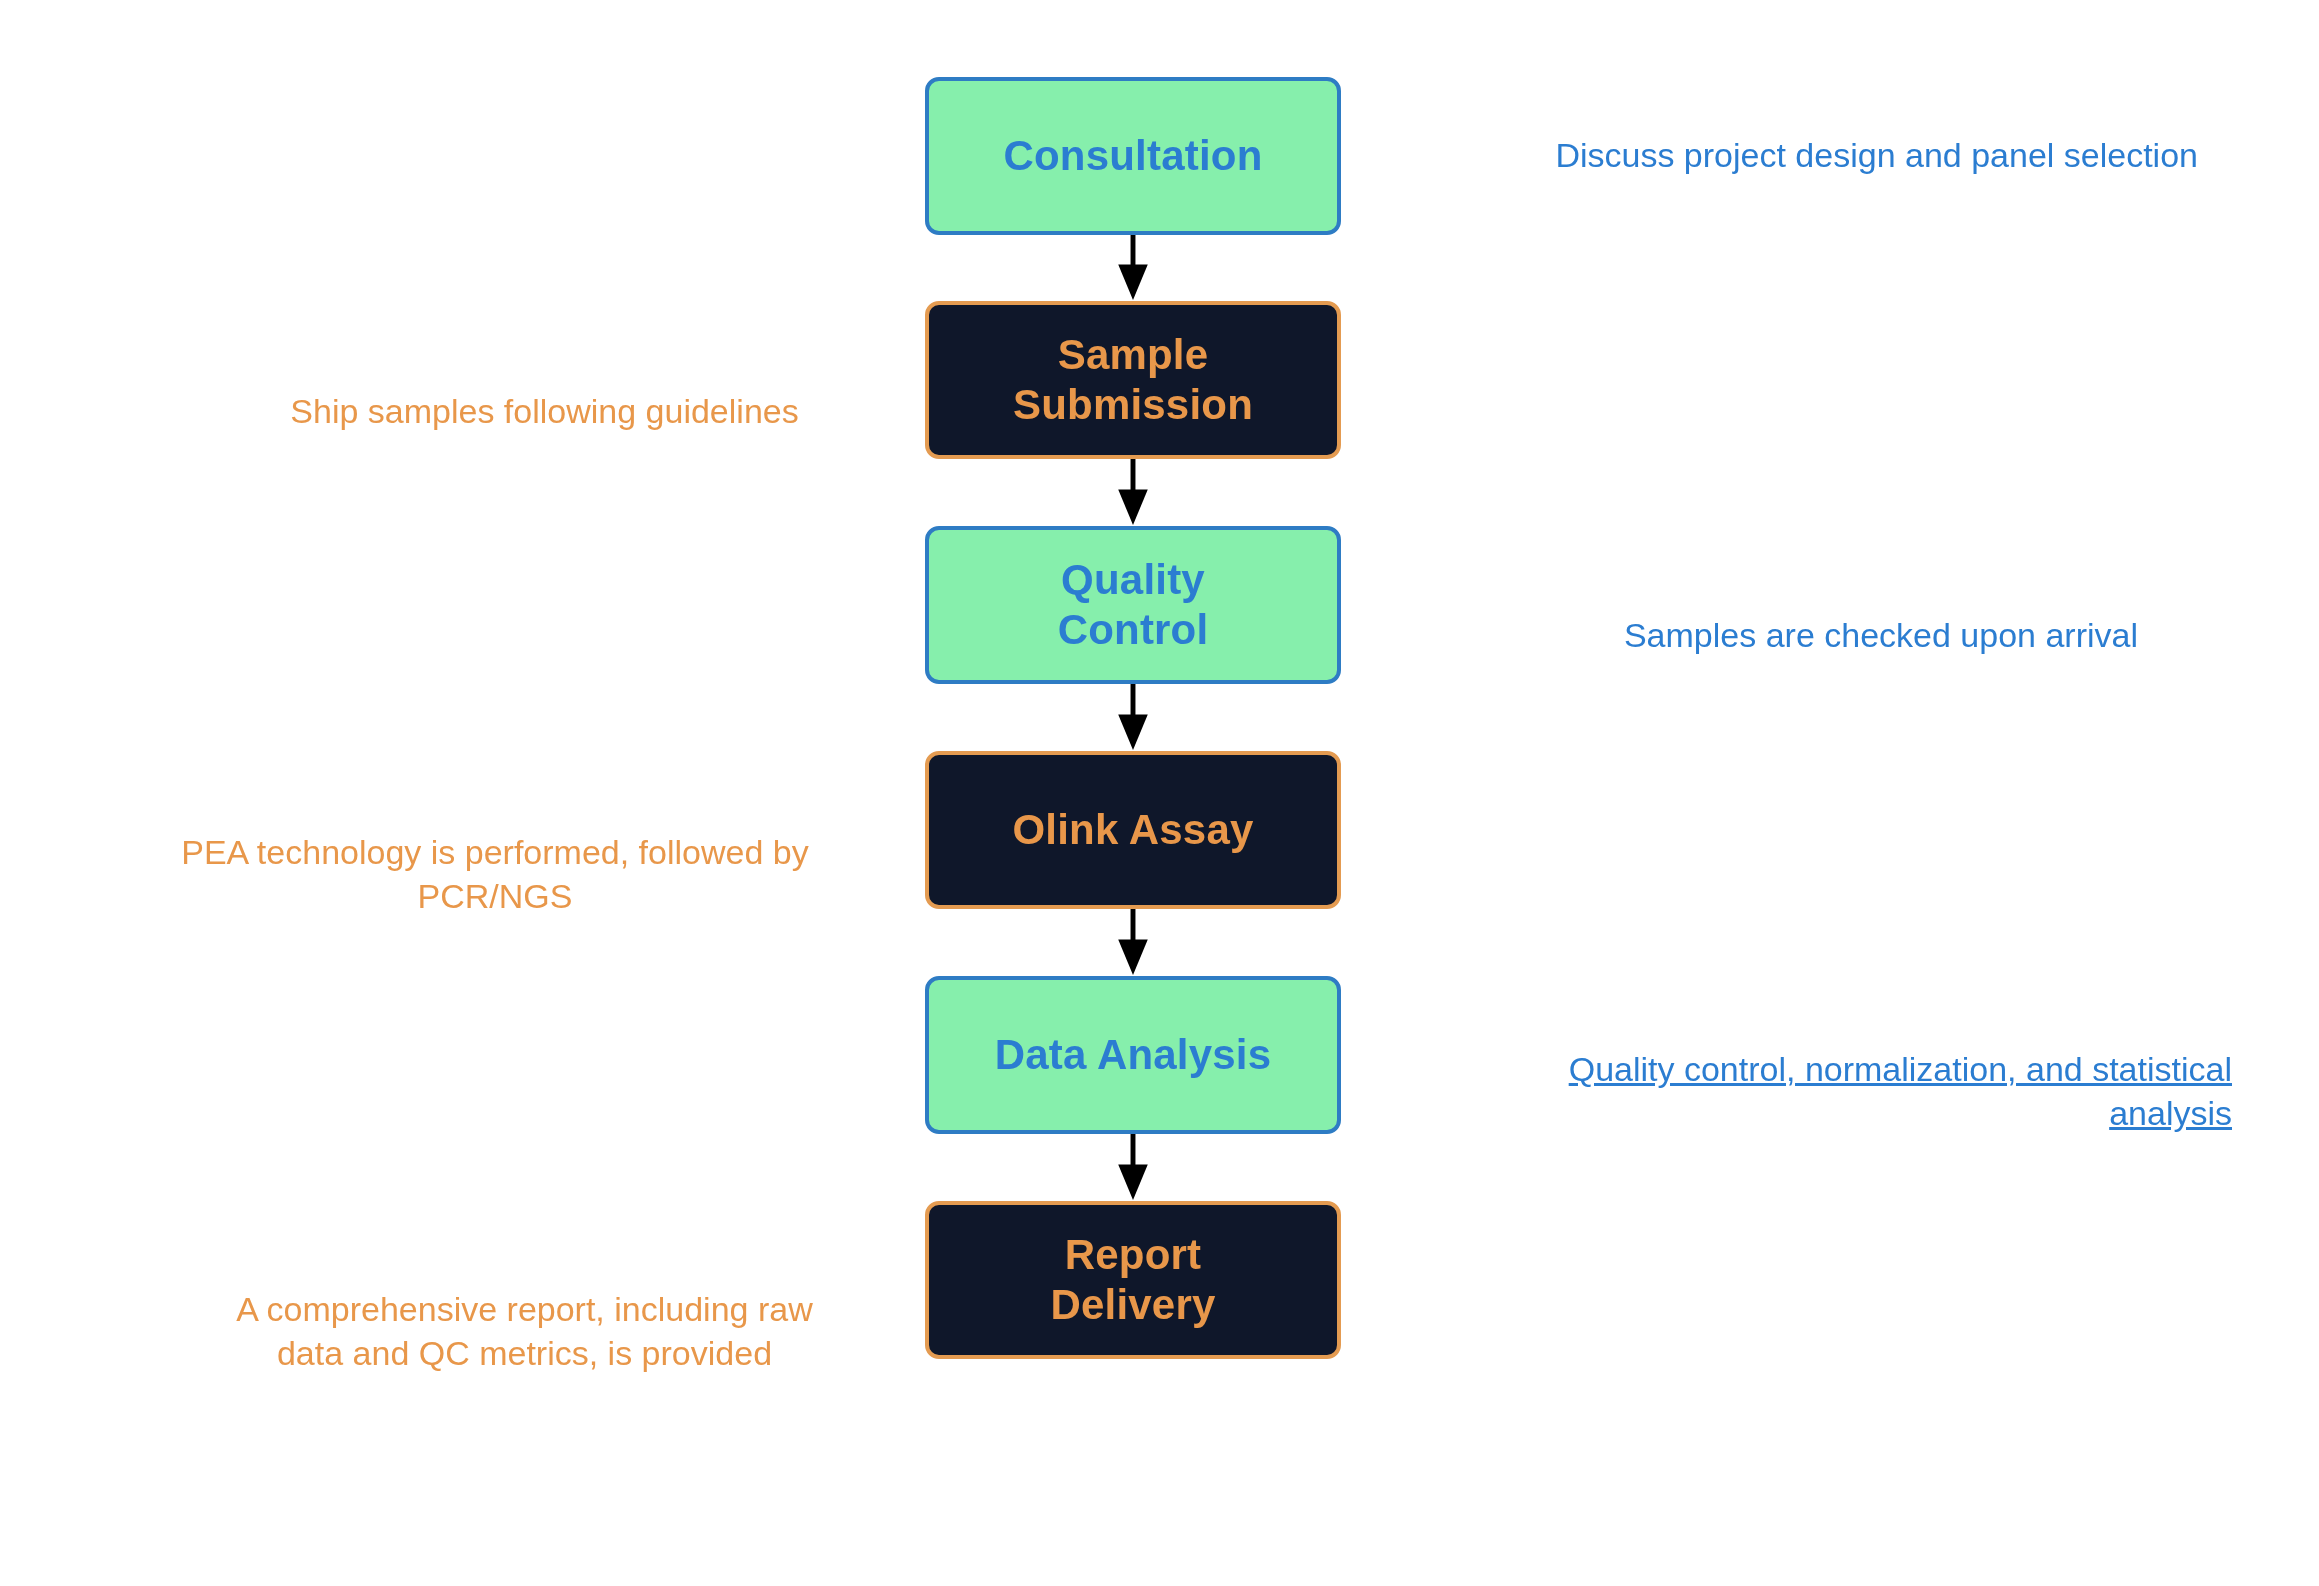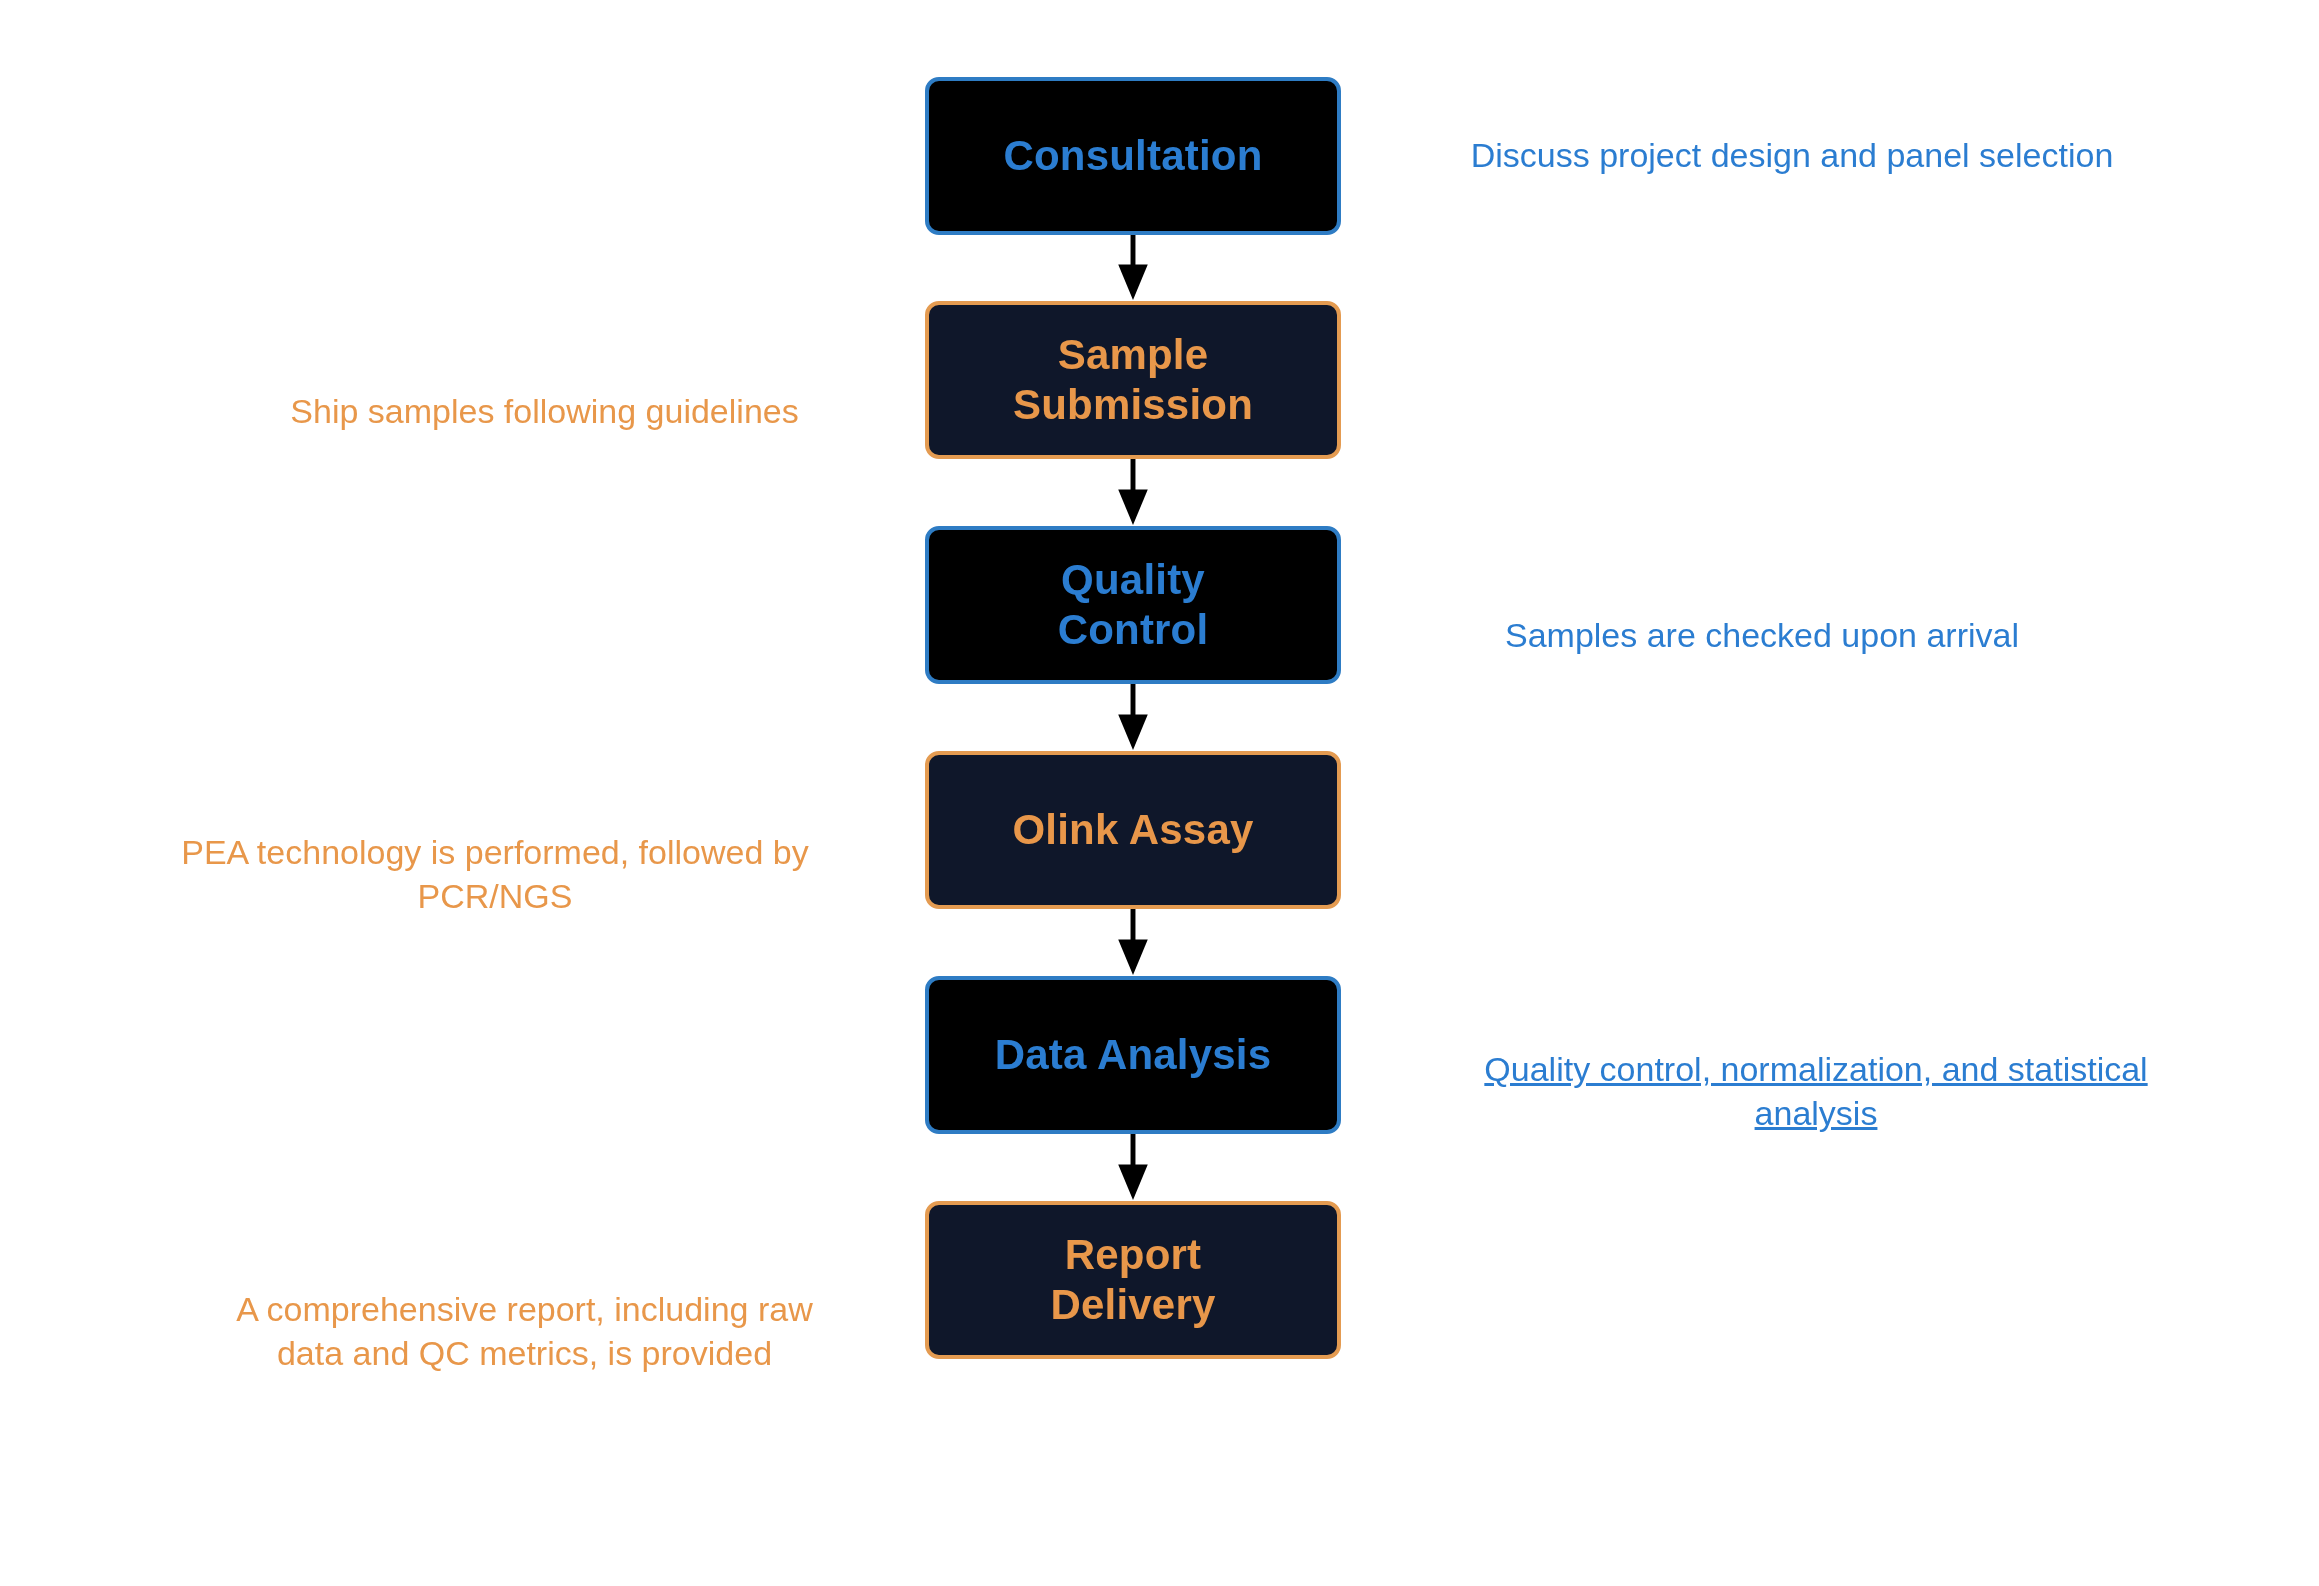--- a/index.html
+++ b/index.html
@@ -40,21 +40,21 @@
   }
   .node-label {
     font-weight: bold;
     font-size: 42px;
     line-height: 1.18;
     letter-spacing: 0.2px;
     white-space: pre-line;
   }
 
   .node.blue {
-    background: #000000;
+    background: #86efac;
     border-color: #2e7cc4;
   }
   .node.blue .node-label { color: #2b7dd1; }
 
   .node.orange {
     background: #0f172a;
     border-color: #e49b51;
   }
   .node.orange .node-label { color: #e8974a; }
 
@@ -71,21 +71,21 @@
 
   
   .annot {
     position: absolute;
     font-size: 34px;
     line-height: 1.3;
     white-space: pre-line;
   }
   .annot.blue  { color: #2b7dd1; }
   .annot.orange{ color: #e8974a; }
-  .annot.right { text-align: center; }
+  .annot.right { text-align: right; }
   .annot.left  { text-align: center; }
 </style>
 </head>
 <body>
 
 <div id="canvas">
 
   <div class="flow-column">
 
     <div class="node blue h160">

